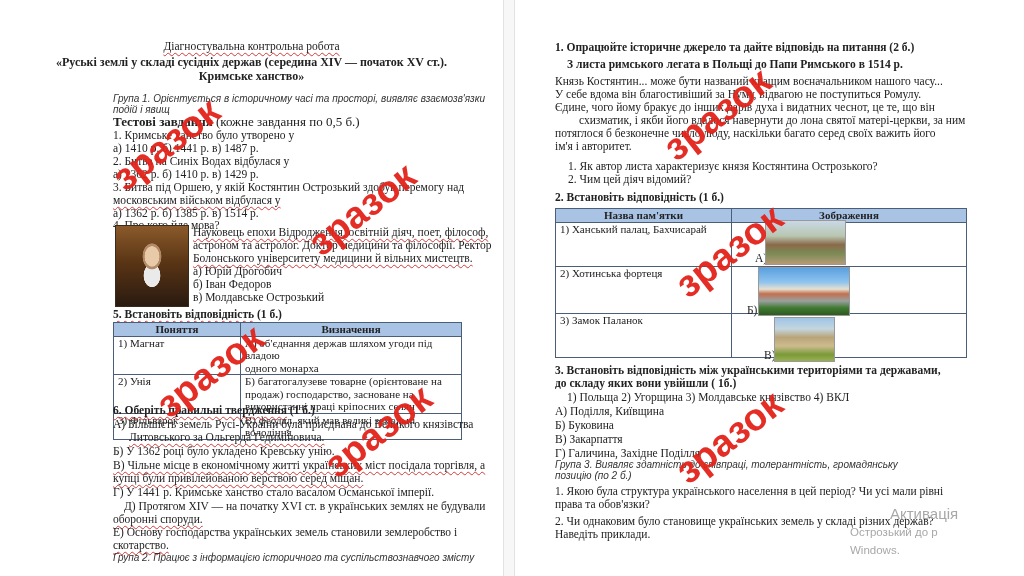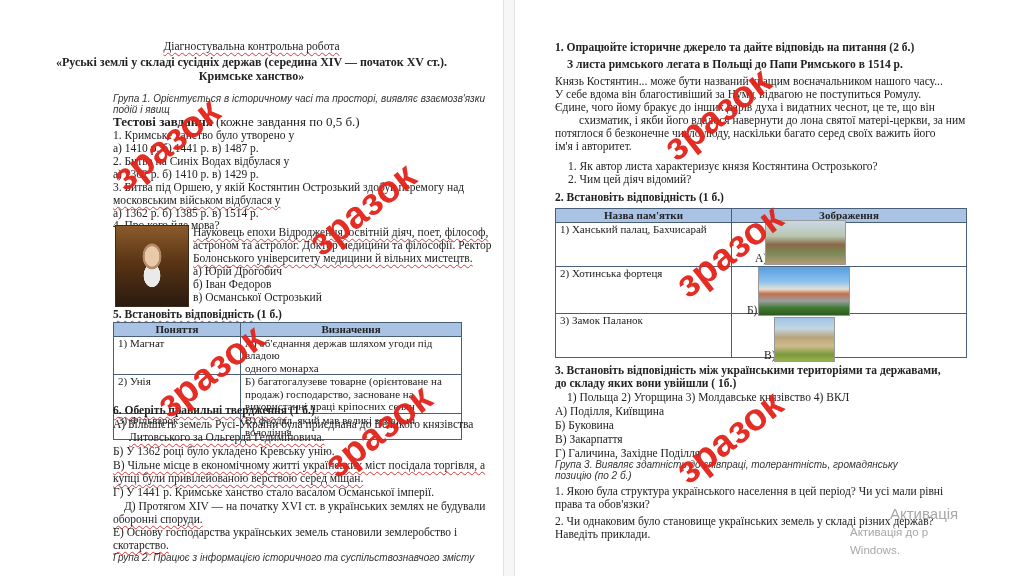--- a/index.html
+++ b/index.html
@@ -91,21 +91,21 @@
   <div class="abs t" style="left:113px;top:207px;">а) 1362 р.  б) 1385 р.  в) 1514 р.</div>
   <div class="abs t" style="left:113px;top:219px;">4. Про кого йде мова?</div>
 
   <div class="portrait"></div>
 
   <div class="abs t sq" style="left:193px;top:226px;">Науковець епохи Відродження, освітній діяч, поет, філософ,</div>
   <div class="abs t" style="left:193px;top:239px;">астроном та астролог. Доктор медицини та філософії. Ректор</div>
   <div class="abs t sq" style="left:193px;top:252px;">Болонського університету медицини й вільних мистецтв.</div>
   <div class="abs t" style="left:193px;top:265px;">а) Юрій Дрогобич</div>
   <div class="abs t" style="left:193px;top:278px;">б) Іван Федоров</div>
-  <div class="abs t" style="left:193px;top:291px;">в) Османської Острозький</div>
+  <div class="abs t" style="left:193px;top:291px;">в) Молдавське Острозький</div>
 
   <div class="abs t b" style="left:113px;top:308px;">
     <span class="sq">5. Встановіть відповідність</span>
     <span>(1 б.)</span>
   </div>
 
   <table class="grid" style="left:113px;top:322px;width:349px;">
     <tbody>
         <tr>
       <th style="width:118px;">Поняття</th>
@@ -218,15 +218,15 @@
   <div class="abs t" style="left:40px;top:515px;">2. Чи однаковим було становище українських земель у складі різних держав?</div>
   <div class="abs t" style="left:40px;top:528px;">Наведіть приклади.</div>
 
   <div class="wm" style="left:140px;top:95px;">зразок</div>
   <div class="wm" style="left:152px;top:232px;">зразок</div>
   <div class="wm" style="left:152px;top:418px;">зразок</div>
 </div>
 
 <div class="activation">
   <div class="l1">Активація</div>
-  <div class="l2">Активація до р</div>
+  <div class="l2">Острозький до р</div>
   <div class="l2">Windows.</div>
 </div>
 
 </body></html>

